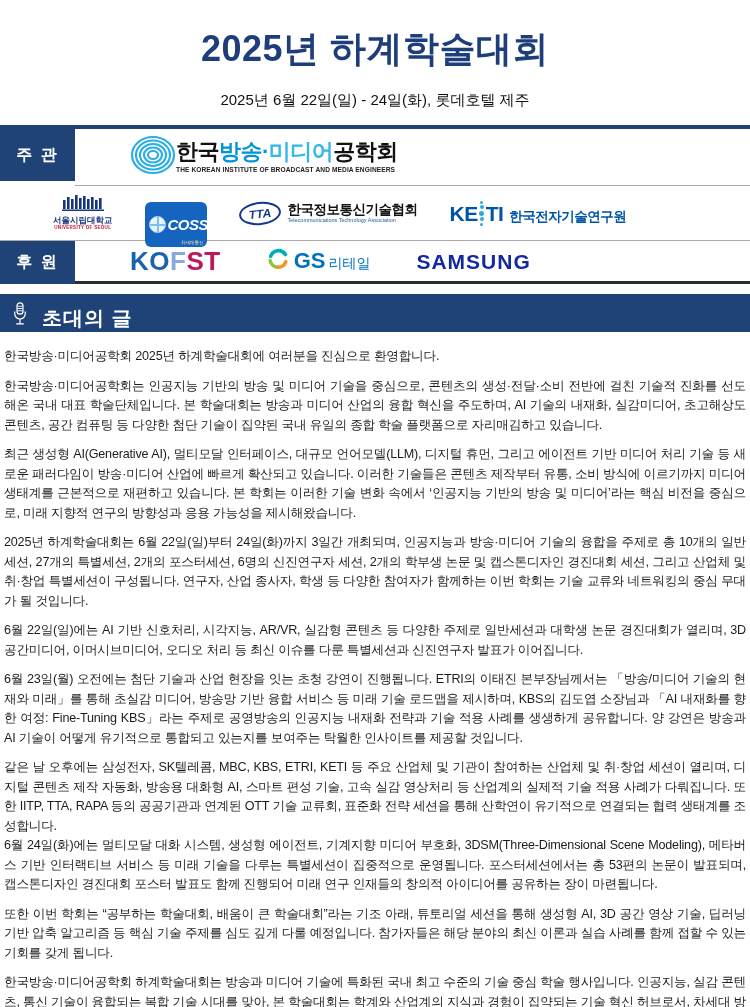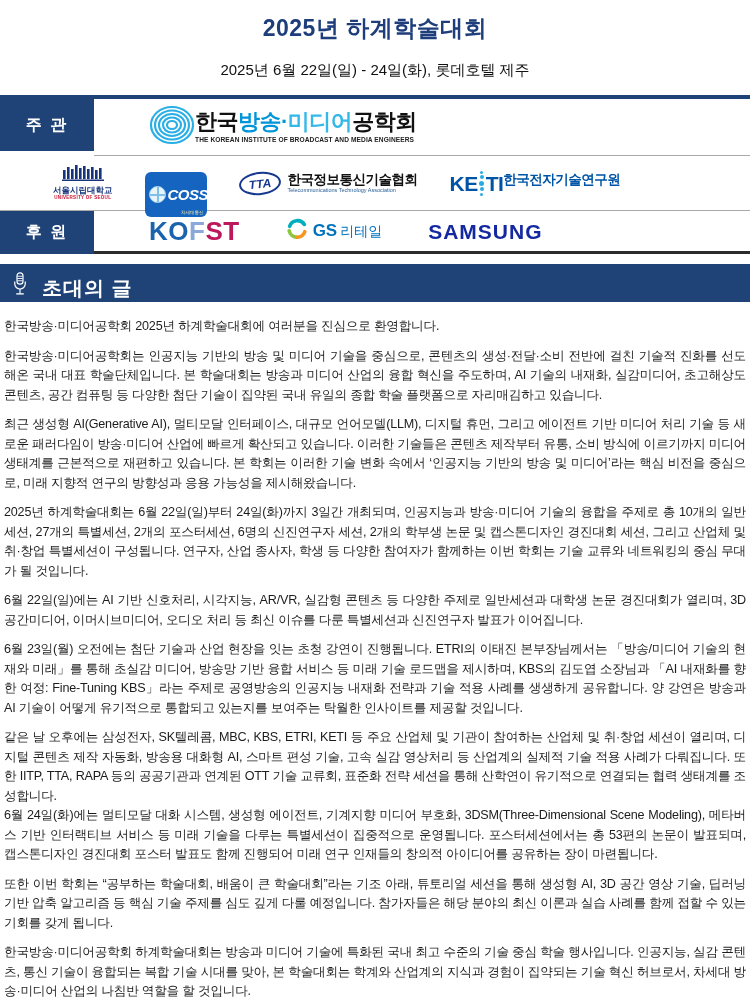--- a/index.html
+++ b/index.html
@@ -1,26 +1,26 @@
 <!DOCTYPE html>
 <html><head>
 <meta charset="utf-8">
 <style>
   * { box-sizing: border-box; }
   body { margin: 0; background: #ffffff; font-family: "Liberation Sans", sans-serif; color: #111; }
   .page { width: 750px; min-height: 1007px; margin: 0 auto; background: #fff; overflow: hidden; }
 
   
-  .title { margin-top: 13px; text-align: center; font-size: 23px; font-weight: bold; color: #1e3d7b; letter-spacing: 0.5px; }
+  .title { margin-top: 25px; text-align: center; font-size: 36px; font-weight: bold; color: #1e3d7b; letter-spacing: 0.5px; }
   .subtitle { margin-top: 17px; text-align: center; font-size: 15px; color: #111; }
 
   
   .org-table { margin-top: 15px; border-top: 4px solid #1f4277; }
   .org-row { display: flex; align-items: stretch; }
-  .org-label { width: 94px; background: #1f4277; color: #fff; display: flex; align-items: center; justify-content: center;
+  .org-label { width: 75px; background: #1f4277; color: #fff; display: flex; align-items: center; justify-content: center;
                font-size: 16px; font-weight: bold; letter-spacing: 2px; flex-shrink: 0; }
   .org-row.gap .org-label { border-bottom: 5px solid #fff; }
   .org-content { flex: 1; display: flex; align-items: center; padding-left: 55px; background: #fff; }
   .org-row.gap .org-content { border-bottom: 1px solid #a9a9a9; }
   .org-row.last .org-content { border-bottom: 3px solid #2b2b2b; }
   .row-jugwan { height: 57px; }
   .row-juchoe { height: 55px; }
   .row-huwon  { height: 43px; }
 
   
@@ -47,40 +47,40 @@
   .iitp .abbr { font-style: italic; font-weight: bold; font-size: 23px; line-height: 1; letter-spacing: -1px; }
   .iitp .a-blue { color: #283897; }
   .iitp .a-pink { color: #e6007e; }
   .iitp .kr { font-size: 12.5px; color: #4a4a4a; letter-spacing: -0.5px; }
   .tta { display: flex; align-items: center; gap: 7px; }
   .tta .oval { width: 42px; height: 23px; border: 2px solid #16388e; border-radius: 50%; display: flex; align-items: center; justify-content: center;
                font-size: 12px; font-weight: bold; font-style: italic; color: #16388e; transform: rotate(-6deg); }
   .tta .txt { display: flex; flex-direction: column; line-height: 1.1; }
   .tta .kr { font-size: 13.5px; font-weight: bold; color: #111; letter-spacing: -0.5px; }
   .tta .en { font-size: 5.5px; color: #2a6099; }
-  .keti { display: flex; align-items: flex-start; }
+  .keti { display: flex; align-items: flex-end; gap: 6px; }
   .keti .abbr { display: flex; align-items: center; font-size: 21px; font-weight: bold; color: #0054a6; line-height: 1; letter-spacing: -0.5px; }
   .keti .dots { display: flex; flex-direction: column; align-items: center; gap: 1.5px; margin: 0 1.5px; }
   .keti .dots i { display: block; border-radius: 50%; background: #29abe2; }
   .keti .dots i:nth-child(1) { width: 3px; height: 3px; }
   .keti .dots i:nth-child(2) { width: 4px; height: 4px; }
   .keti .dots i:nth-child(3) { width: 5px; height: 5px; }
   .keti .dots i:nth-child(4) { width: 4px; height: 4px; }
   .keti .dots i:nth-child(5) { width: 3px; height: 3px; }
   .keti .kr { font-size: 13.5px; color: #0054a6; font-weight: bold; letter-spacing: -0.5px; }
 
   
   .row-huwon .org-content { gap: 46px; }
   .kofst { font-size: 26px; font-weight: bold; letter-spacing: 0.5px; line-height: 1; }
   .kofst .k1 { color: #1b64ad; }
   .kofst .k2 { color: #8aa8d8; }
   .kofst .k3 { color: #be185d; }
   .gs { display: flex; align-items: center; gap: 5px; }
   .gs .kr-wrap { display: flex; align-items: baseline; gap: 3px; }
-  .gs .abbr { font-size: 17px; font-weight: bold; color: #0072bc; }
+  .gs .abbr { font-size: 22px; font-weight: bold; color: #0072bc; }
   .gs .kr { font-size: 14px; color: #0072bc; }
   .samsung { font-size: 21px; font-weight: bold; color: #1428a0; letter-spacing: 1px; line-height: 1; }
 
   
   .invite-bar { margin-top: 10px; height: 38px; background: #1f4277; display: flex; align-items: flex-end; padding-left: 11px; gap: 13px; }
   .invite-bar .heading { color: #fff; font-size: 20px; font-weight: bold; letter-spacing: 1px; }
 
   .body-text { padding: 0 4px; margin-top: 15px; }
   .body-text p { margin: 0 0 10px 0; font-size: 12.6px; line-height: 19.5px; text-align: justify; word-break: break-all;
                  color: #1c1c1c; letter-spacing: -0.2px; }

